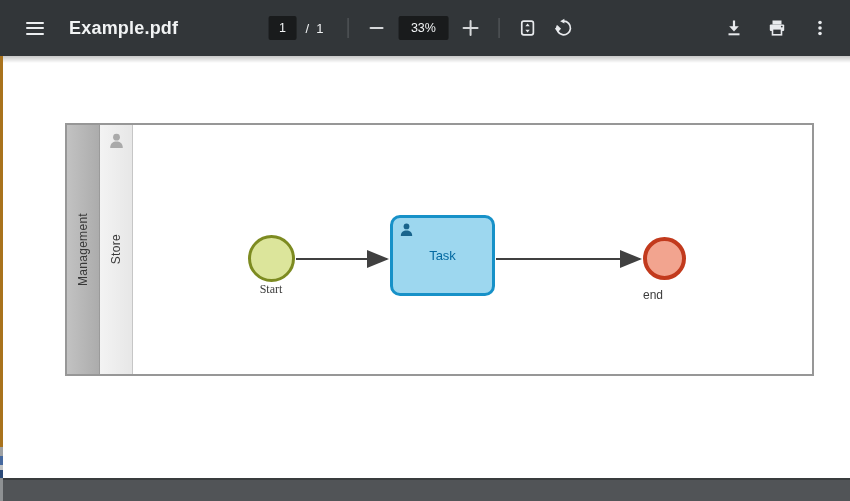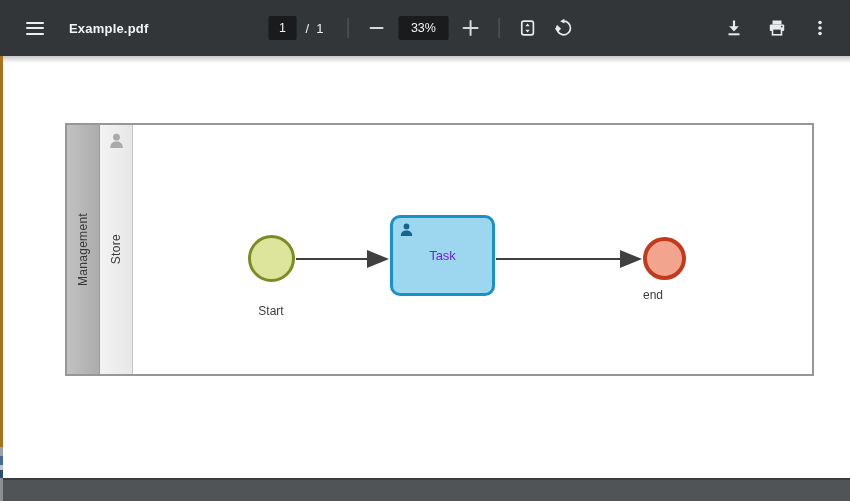--- a/index.html
+++ b/index.html
@@ -20,21 +20,21 @@
   }
   .tb-left{display:flex;align-items:center;position:absolute;left:0;top:0;height:56px;}
   .icon-btn{
     background:transparent;border:none;outline:none;cursor:pointer;
     width:36px;height:36px;display:flex;align-items:center;justify-content:center;
     padding:0;border-radius:50%;
   }
   .menu-btn{margin-left:17px;}
   .hamburger{display:flex;flex-direction:column;gap:3.5px;width:18px;}
   .hamburger i{display:block;height:2px;background:#eceef0;border-radius:1px;}
-  .doc-title{color:#f1f3f4;font-size:13px;font-weight:bold;margin-left:16px;letter-spacing:.2px;}
+  .doc-title{color:#f1f3f4;font-size:18px;font-weight:bold;margin-left:16px;letter-spacing:.2px;}
   .tb-center{
     position:absolute;left:50%;top:0;height:56px;transform:translateX(-50%);
     display:flex;align-items:center;gap:0;
   }
   .num-field{
     background:#191b1c;color:#f1f3f4;border:none;outline:none;
     height:22px;text-align:center;font-size:12.5px;border-radius:2px;
     font-family:"Liberation Sans", sans-serif;
   }
   .page-field{width:24px;}
@@ -82,28 +82,28 @@
     font-size:12px;color:#383838;white-space:nowrap;letter-spacing:.3px;
   }
   .lane-person{position:absolute;left:42px;top:8px;}
   .lane-content{position:absolute;left:66px;top:0;width:681px;height:249px;}
   .flows-svg{position:absolute;left:0;top:0;width:681px;height:249px;}
   .start-event{
     position:absolute;left:115px;top:110px;width:41px;height:41px;border-radius:50%;
     background:#dce59b;border:3px solid #7d8b21;box-sizing:content-box;
   }
   .event-label{position:absolute;font-size:12px;color:#3c3c3c;text-align:center;width:80px;}
-  .start-label{left:98px;top:179px;}
+  .start-label{left:98px;top:157px;font-family:Liberation Serif, serif;}
   .end-label{left:480px;top:163px;}
   .task-node{
     position:absolute;left:257px;top:90px;width:105px;height:81px;border-radius:10px;
     background:#9dd7ef;border:3px solid #1791c8;box-sizing:border-box;
     display:flex;align-items:center;justify-content:center;
   }
-  .task-label{font-size:13px;color:#6d28d9;}
+  .task-label{font-size:13px;color:#0369a1;}
   .task-person{position:absolute;left:7px;top:5px;}
   .end-event{
     position:absolute;left:510px;top:112px;width:35px;height:35px;border-radius:50%;
     background:#f2a48f;border:4px solid #c23a1d;box-sizing:content-box;
   }
 </style>
 </head>
 <body>
 
 <header class="toolbar">

